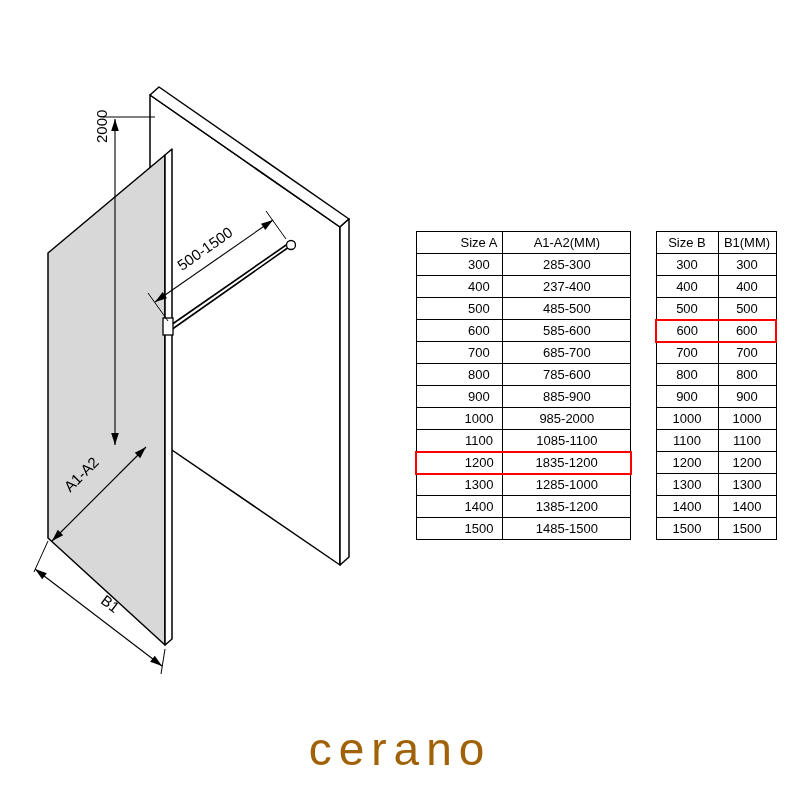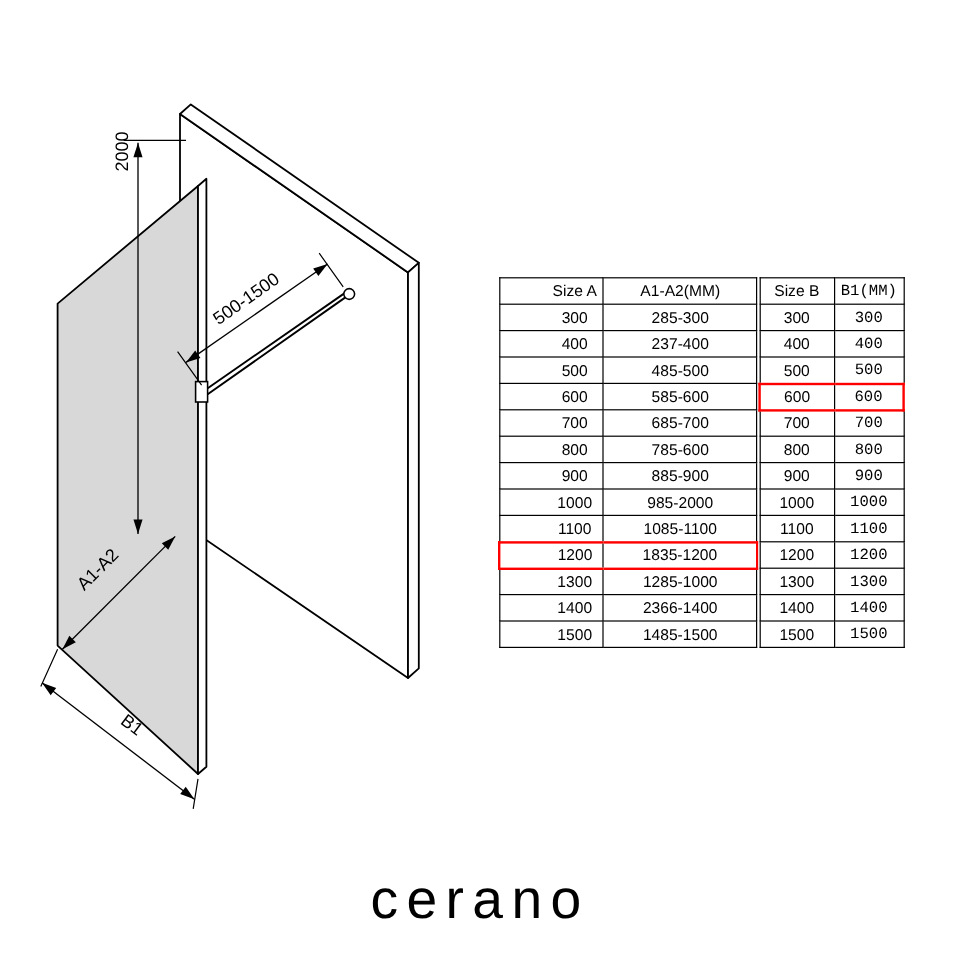--- a/index.html
+++ b/index.html
@@ -17,30 +17,30 @@
   .ext     { stroke:#000; stroke-width:1; fill:none; }
   .dim-label { font-size:15px; fill:#000; }
 
   .spec-table { position:absolute; border-collapse:collapse; font-size:13px; background:#fff; }
   .spec-table th, .spec-table td {
       border:1px solid #000; font-weight:normal; text-align:center;
       height:22px; padding:0 5px; white-space:nowrap; }
   #tableA { left:415px; top:231px; }
   #tableA th:first-child, #tableA td:first-child { width:70px;padding-left:44px; }
   #tableA th:last-child,  #tableA td:last-child  { width:128px; }
-  #tableB { left:632px; top:231px; }
+  #tableB { left:655px; top:231px; }
   #tableB th:first-child, #tableB td:first-child { width:62px; }
-  #tableB th:last-child,  #tableB td:last-child  { width:58px;font-family:Liberation Mono, monospace; }
+  #tableB th:last-child,  #tableB td:last-child  { width:58px; }
 
   tr.highlight td { border-top:2px solid var(--hl,#f00); border-bottom:2px solid var(--hl,#f00); }
   tr.highlight td:first-child { border-left:2px solid var(--hl,#f00); }
   tr.highlight td:last-child  { border-right:2px solid var(--hl,#f00); }
 
   .brand { position:absolute; left:0; right:0; top:722px; text-align:center;
-           font-size:46px; font-weight:300; letter-spacing:7px; color:#000000; }
+           font-size:46px; font-weight:300; letter-spacing:7px; color:#a16207; }
 </style>
 </head>
 <body>
 
 <div class="canvas">
 
   <svg class="diagram" width="380" height="620" viewBox="0 0 380 620">
     <defs>
       <marker id="arrS" viewBox="0 0 14 10" markerWidth="14" markerHeight="10" refX="1.5" refY="5" orient="auto" markerUnits="userSpaceOnUse">
         <path d="M13.5,1.2 L1.5,5 L13.5,8.8 Z" fill="#000"></path>
@@ -125,21 +125,21 @@
         <tr class="highlight">
           <td>1200</td>
           <td>1835-1200</td>
         </tr>
         <tr>
           <td>1300</td>
           <td>1285-1000</td>
         </tr>
         <tr>
           <td>1400</td>
-          <td>2366-1400</td>
+          <td>1385-1200</td>
         </tr>
         <tr>
           <td>1500</td>
           <td>1485-1500</td>
         </tr>
       </tbody>
     </table>
   <table class="spec-table" id="tableB">
       <thead>
         <tr>

